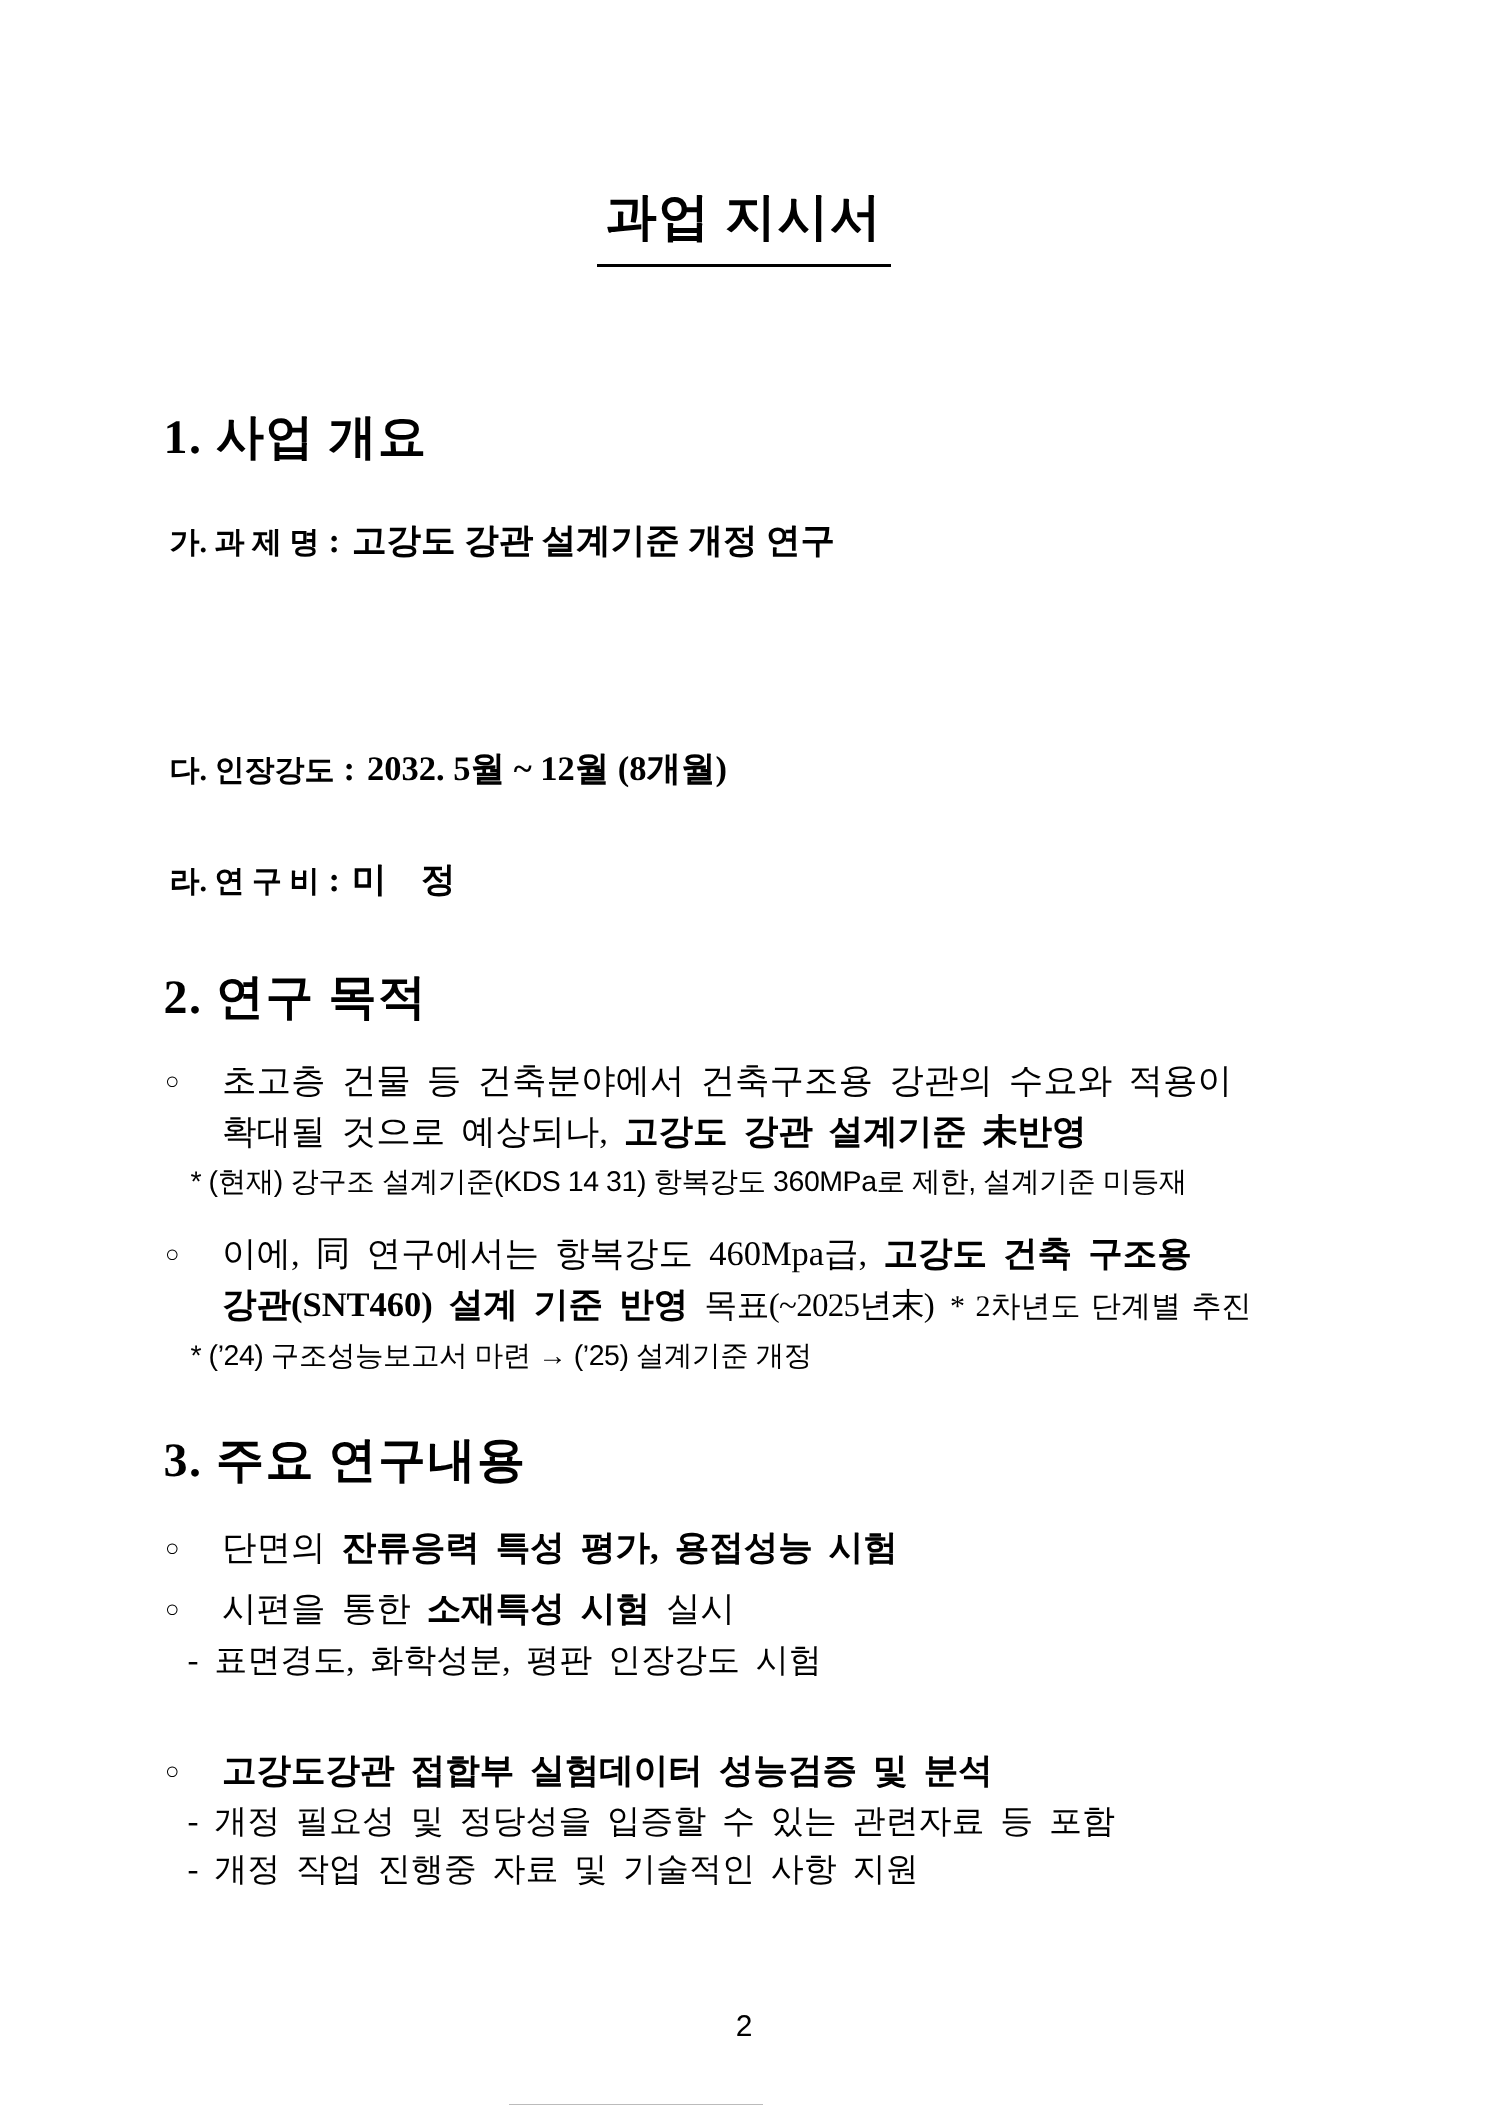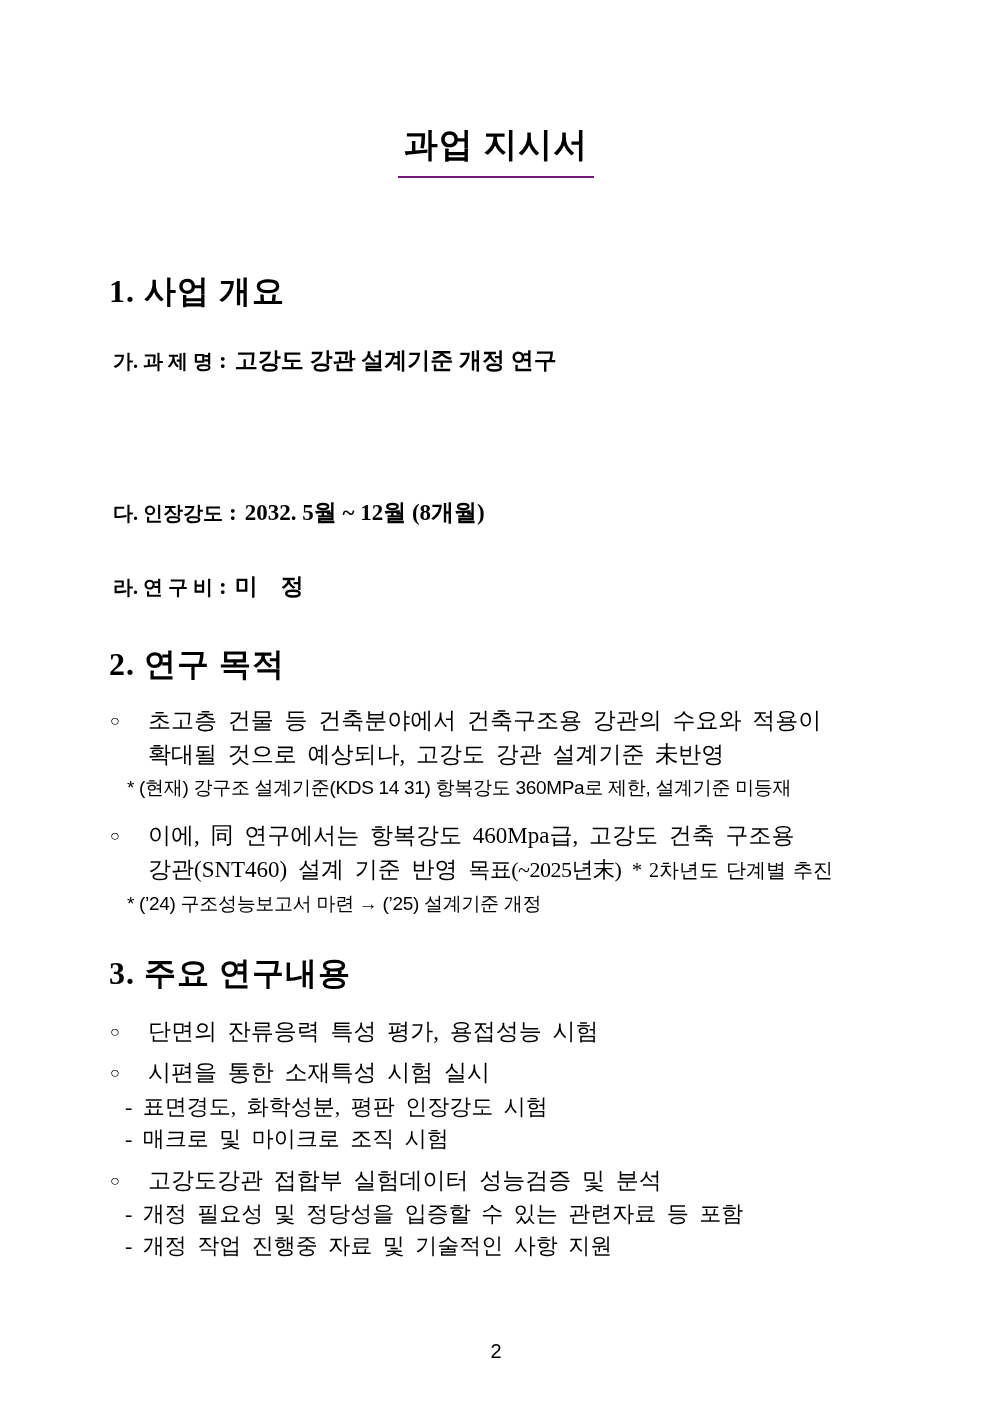--- a/index.html
+++ b/index.html
@@ -11,21 +11,21 @@
     font-family:"Liberation Serif","DejaVu Serif",serif;
     overflow:hidden;
   }
   .abs{position:absolute;}
   
   .title-wrap{top:122px;left:0;right:0;text-align:center;}
   .title{
     display:inline-block;
     font-size:34px;font-weight:bold;
     letter-spacing:1px;
-    border-bottom:2px solid #701a75;
+    border-bottom:2px solid #000000;
     padding:0 6px 8px 6px;
   }
   
   .sec-heading{
     left:93px;
     font-size:32px;font-weight:bold;
     letter-spacing:1px;
     white-space:pre;
     margin-left:16px;
   }
@@ -35,21 +35,21 @@
   .ov-colon{font-weight:bold;margin:0 8px 0 6px;}
   .ov-value{white-space:pre;font-weight:bold;}
   
   .bullet-line{left:110px;font-size:23px;word-spacing:5px;white-space:nowrap;}
   .bullet-glyph{
     display:inline-block;width:38px;
     font-size:16px;vertical-align:2px;
     word-spacing:normal;
   }
   .bullet-cont{left:148px;font-size:23px;word-spacing:5px;white-space:nowrap;}
-  .b{font-weight:normal;}
+  .b{font-weight:bold;}
   .small-trail{font-size:20px;word-spacing:2px;}
   .mid{font-size:22px;letter-spacing:-0.5px;}
   
   .note{
     left:127px;
     font-family:"Liberation Sans","DejaVu Sans",sans-serif;
     font-size:19px;
     letter-spacing:-0.3px;
     white-space:nowrap;
   }
@@ -86,21 +86,20 @@
   <div class="abs bullet-line" style="top:820px"><span class="bullet-glyph">○</span><span>이에, 同 연구에서는 항복강도 460Mpa급,</span> <span class="b">고강도 건축 구조용</span></div>
   <div class="abs bullet-cont" style="top:854px"><span class="b">강관(SNT460) 설계 기준 반영</span> <span class="mid">목표(~2025년末)</span> <span class="small-trail">* 2차년도 단계별 추진</span></div>
   <div class="abs note" style="top:891px">* (’24) 구조성능보고서 마련 → (’25) 설계기준 개정</div>
 
   <div class="abs sec-heading" style="top:952px">3. 주요 연구내용</div>
 
   <div class="abs bullet-line" style="top:1016px"><span class="bullet-glyph">○</span><span>단면의</span> <span class="b">잔류응력 특성 평가, 용접성능 시험</span></div>
 
   <div class="abs bullet-line" style="top:1057px"><span class="bullet-glyph">○</span><span>시편을 통한</span> <span class="b">소재특성 시험</span> <span>실시</span></div>
   <div class="abs sub" style="top:1092px">- 표면경도, 화학성분, 평판 인장강도 시험</div>
-  <div class="abs sub" style="top:1124px">- 매크로 및 마이크로 조직 시험</div>
 
   <div class="abs bullet-line" style="top:1165px"><span class="bullet-glyph">○</span><span class="b">고강도강관 접합부 실험데이터 성능검증 및 분석</span></div>
   <div class="abs sub" style="top:1199px">- 개정 필요성 및 정당성을 입증할 수 있는 관련자료 등 포함</div>
   <div class="abs sub" style="top:1231px">- 개정 작업 진행중 자료 및 기술적인 사항 지원</div>
 
   <div class="abs pagenum">2</div>
 
 </div>
 
 </body></html>

